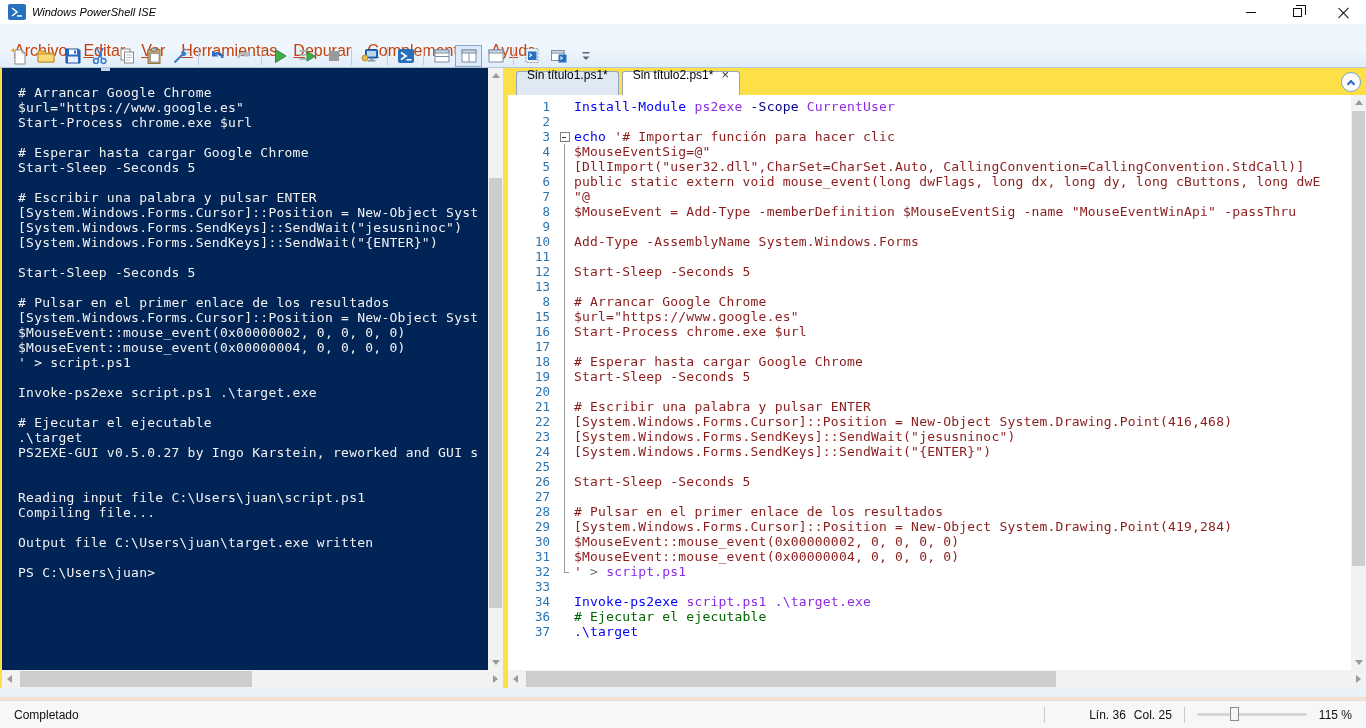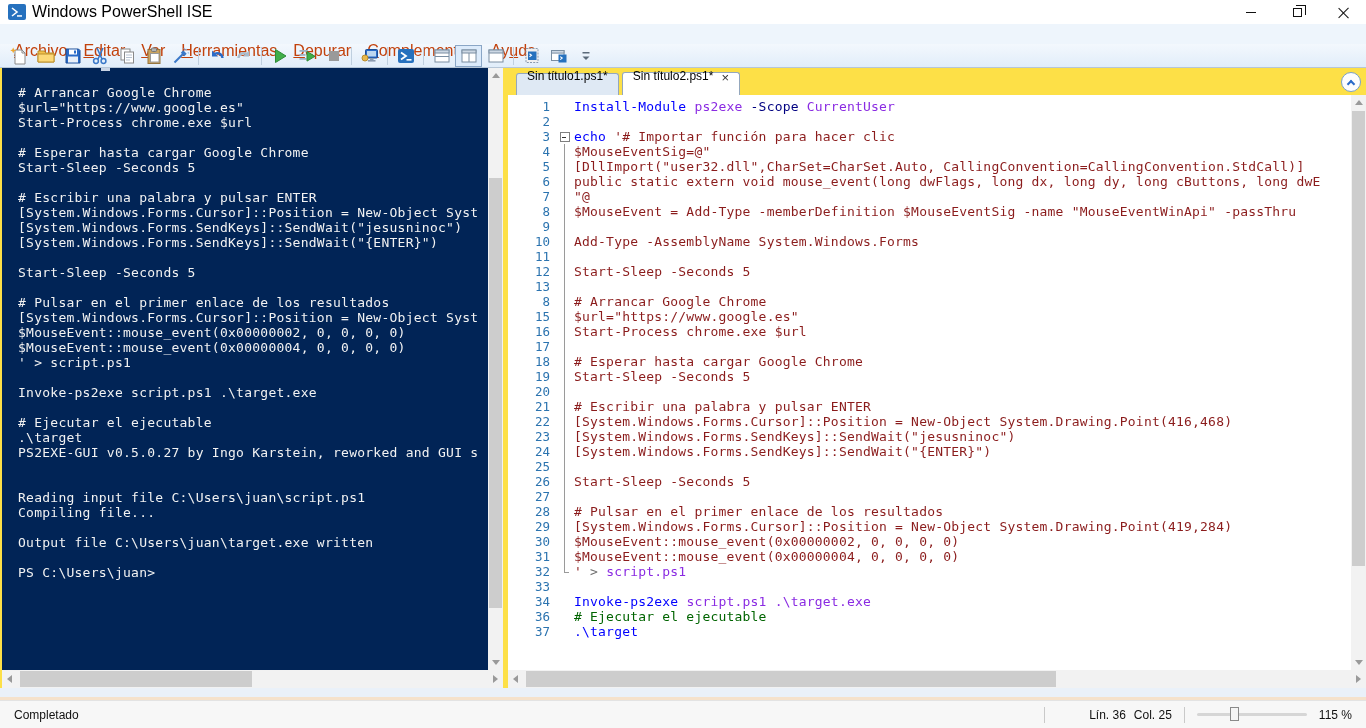--- a/index.html
+++ b/index.html
@@ -3,21 +3,21 @@
 <meta charset="utf-8">
 <style>
   * { margin:0; padding:0; box-sizing:border-box; }
   html,body { width:1366px; height:728px; overflow:hidden; background:#e9f0f8;
               font-family:"Liberation Sans", sans-serif; }
   .window { position:relative; width:1366px; height:728px; background:#e9f0f8; }
 
   
   .titlebar { height:24px; background:#ffffff; display:flex; align-items:center; }
   .app-icon { width:18px; height:16px; margin:0 6px 0 8px; display:inline-flex; }
-  .title-text { font-size:16px; color:#000; }
+  .title-text { font-size:11px; color:#000;font-style:italic; }
   .win-controls { margin-left:auto; display:flex; height:100%; }
   .win-btn { width:46px; height:100%; display:flex; align-items:center; justify-content:center; }
   .glyph-min { width:10px; height:1px; background:#111; display:block; }
   .glyph-restore { position:relative; width:9px; height:9px; border:1px solid #111; background:#fff; display:block; }
   .glyph-restore::before { content:""; position:absolute; left:2px; top:-4px; width:9px; height:9px; border:1px solid #111; border-bottom:none; border-left:none; }
   .glyph-close { position:relative; width:11px; height:11px; display:block; }
   .glyph-close::before,.glyph-close::after { content:""; position:absolute; left:5px; top:-1px; width:1.4px; height:14px; background:#111; }
   .glyph-close::before { transform:rotate(45deg);} .glyph-close::after { transform:rotate(-45deg); }
 
   
@@ -54,21 +54,21 @@
   .tri.up    { border-bottom:5px solid #9a9a9a; margin-top:-4px; }
   .tri.down  { border-top:5px solid #9a9a9a; margin-bottom:-4px; }
   .tri.left  { border-right:5px solid #9a9a9a; margin-left:-4px; }
   .tri.right { border-left:5px solid #9a9a9a; margin-right:-4px; }
   .vthumb { position:absolute; left:1px; right:1px; background:#cdcdcd; }
   .hthumb { position:absolute; top:1px; bottom:1px; background:#cdcdcd; }
 
   
   .editor-pane { position:absolute; left:508px; top:4px; right:0; height:616px; }
   .tabbar { height:23px; display:flex; padding-left:8px; align-items:flex-end; }
-  .tab { display:flex; align-items:flex-end; gap:8px; font-size:12px; padding:3px 10px 12px 10px; height:22px;
+  .tab { display:flex; align-items:center; gap:8px; font-size:12px; padding:3px 10px 20px 10px; height:22px;
          background:#dfe9f4; border:1px solid #94a7bd; border-bottom:none; border-radius:3px 3px 0 0; margin-right:3px; }
   .tab.active { background:#fff; height:23px; position:relative; z-index:2; }
   .tab-close { font-size:13px; line-height:10px; color:#333; }
   .collapse-btn { position:absolute; right:5px; top:0; width:20px; height:20px; border-radius:50%;
                   background:#fdfdfd; border:1px solid #7aa0c8; display:flex; align-items:center; justify-content:center; }
   .chev-up { width:6px; height:6px; border-left:2px solid #2a6bc8; border-top:2px solid #2a6bc8;
              transform:rotate(45deg); margin-top:3px; }
   .editor-surface { position:absolute; top:23px; left:0; right:15px; bottom:18px; background:#fff;
                     overflow:hidden; padding-top:4px;
                     font-family:"DejaVu Sans Mono", monospace; font-size:13px; line-height:15px; }

